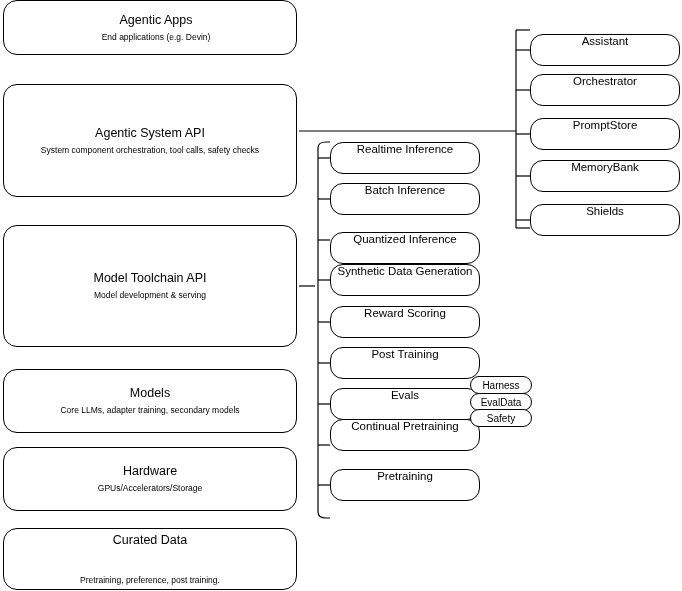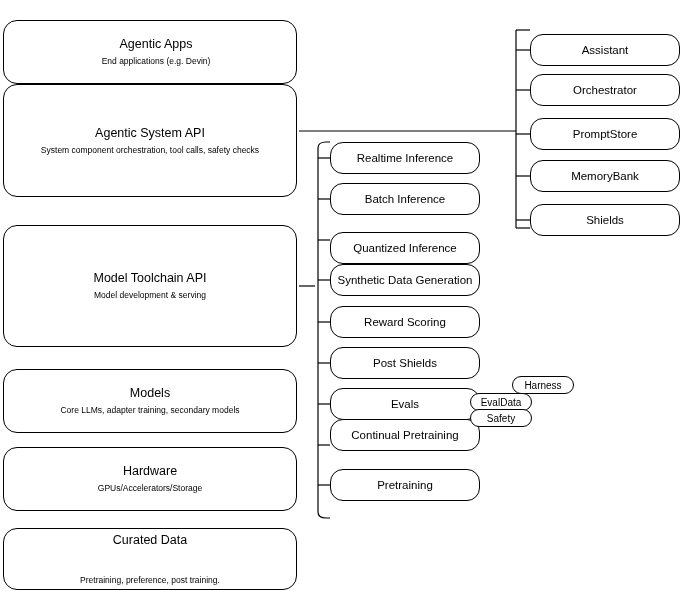--- a/index.html
+++ b/index.html
@@ -40,21 +40,21 @@
   }
   .stack-sub {
     font-size: 8.5px;
     line-height: 13px;
     margin-top: 3px;
   }
   .pill {
     border-radius: 13px;
     height: 32px;
     font-size: 11.5px;
-    justify-content: center;
+    justify-content: flex-start;
   }
   .mid-pill {
     left: 330px;
     width: 150px;
   }
   .right-pill {
     left: 530px;
     width: 150px;
   }
   .small-pill {
@@ -98,21 +98,21 @@
     <path d="M 318 199 L 330 199" stroke="#000" stroke-width="1.2" fill="none"></path>
     <path d="M 318 240 L 330 240" stroke="#000" stroke-width="1.2" fill="none"></path>
     <path d="M 318 280 L 330 280" stroke="#000" stroke-width="1.2" fill="none"></path>
     <path d="M 318 322 L 330 322" stroke="#000" stroke-width="1.2" fill="none"></path>
     <path d="M 318 363 L 330 363" stroke="#000" stroke-width="1.2" fill="none"></path>
     <path d="M 318 404 L 330 404" stroke="#000" stroke-width="1.2" fill="none"></path>
     <path d="M 318 445 L 330 445" stroke="#000" stroke-width="1.2" fill="none"></path>
     <path d="M 318 485 L 330 485" stroke="#000" stroke-width="1.2" fill="none"></path>
   </svg>
 
-  <div class="node stack-node" style="top:20px;height:64px;padding-left:12px;">
+  <div class="node stack-node" style="top:0;height:55px;padding-left:12px;">
     <div class="stack-title">Agentic Apps</div>
     <div class="stack-sub">End applications (e.g. Devin)</div>
   </div>
 
   <div class="node stack-node" style="top:84px;height:113px;justify-content:center;">
     <div class="stack-title">Agentic System API</div>
     <div class="stack-sub">System component orchestration, tool calls, safety checks</div>
   </div>
 
   <div class="node stack-node" style="top:225px;height:122px;">
@@ -160,33 +160,33 @@
   <div class="node pill mid-pill" style="top:232px;">
     <span>Quantized Inference</span>
   </div>
   <div class="node pill mid-pill" style="top:264px;">
     <span>Synthetic Data Generation</span>
   </div>
   <div class="node pill mid-pill" style="top:306px;">
     <span>Reward Scoring</span>
   </div>
   <div class="node pill mid-pill" style="top:347px;">
-    <span>Post Shields</span>
+    <span>Post Training</span>
   </div>
   <div class="node pill mid-pill" style="top:388px;">
     <span>Evals</span>
   </div>
   <div class="node pill mid-pill" style="top:419px;">
     <span>Continual Pretraining</span>
   </div>
   <div class="node pill mid-pill" style="top:469px;">
     <span>Pretraining</span>
   </div>
 
-  <div class="node small-pill" style="top:376px;margin-left:42px;">
+  <div class="node small-pill" style="top:376px;">
     <span>Harness</span>
   </div>
   <div class="node small-pill" style="top:393px;">
     <span>EvalData</span>
   </div>
   <div class="node small-pill" style="top:409px;">
     <span>Safety</span>
   </div>
 
 </div>

